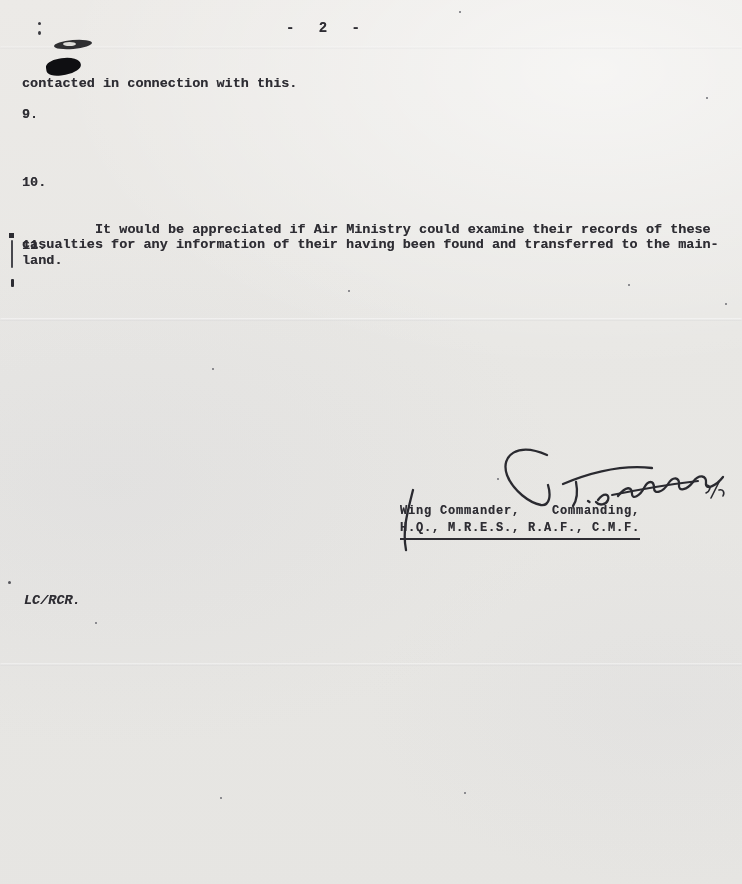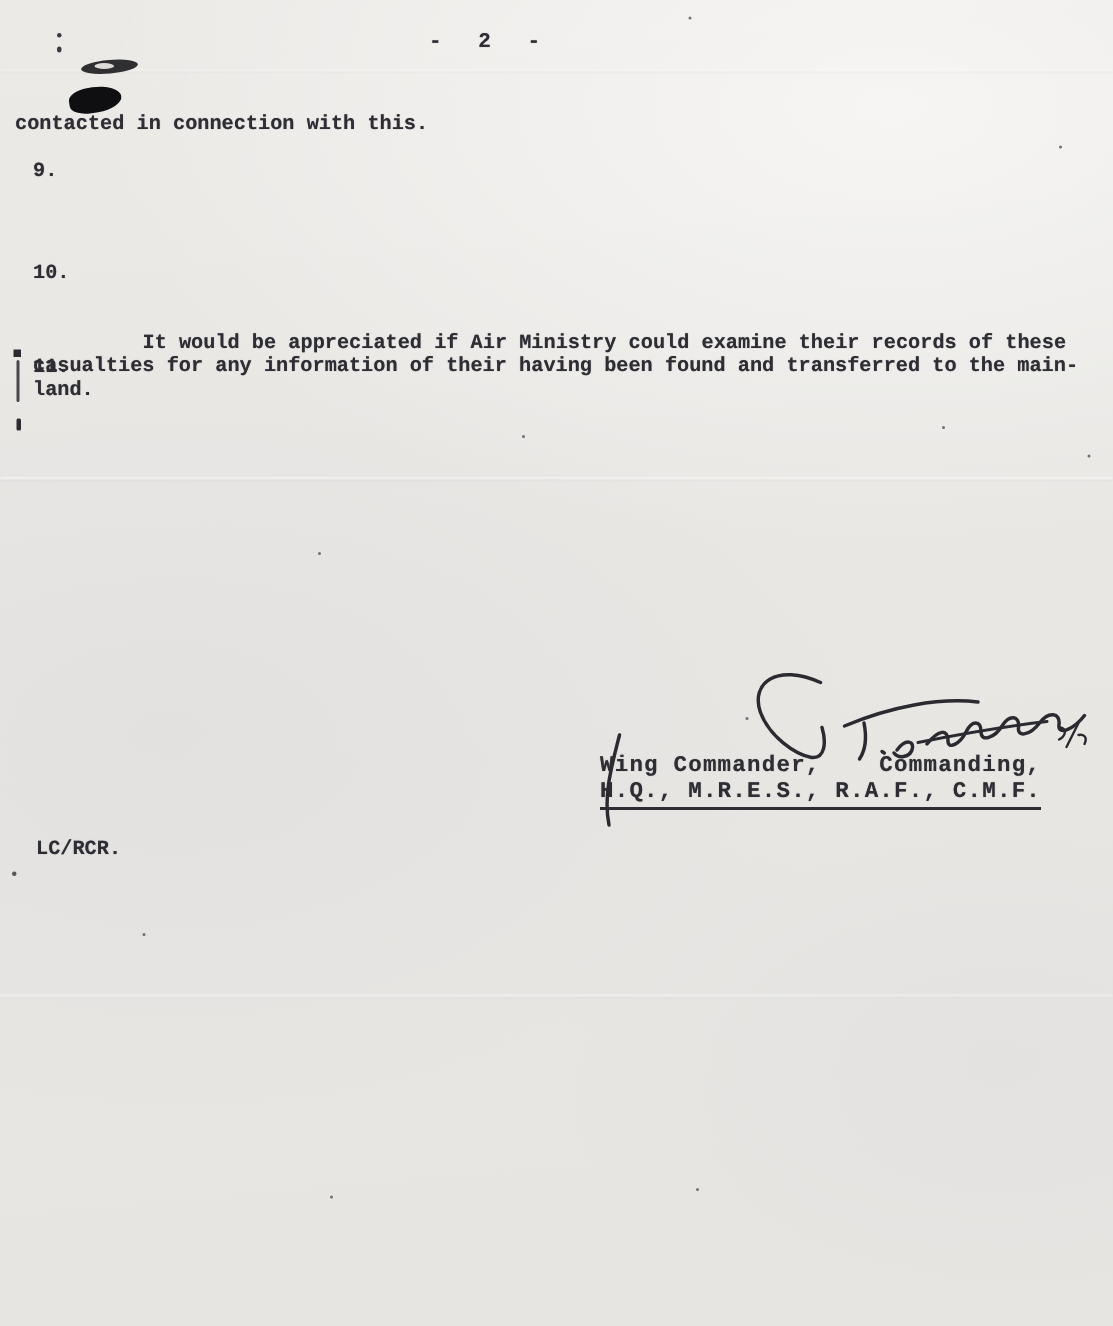--- a/index.html
+++ b/index.html
@@ -48,30 +48,30 @@
   .para .para-text {
     text-indent: 73px;
     white-space: pre-wrap;
   }
   .para .para-num {
     position: absolute;
     left: 0; top: 0;
   }
   .sig-typed {
     left: 400px;
-    font-size: 15px;
+    font-size: 12px;
     letter-spacing: 0.8px;
     white-space: pre;
     line-height: 16px;
   }
   .underlined {
     border-bottom: 2px solid #2e2d33;
     padding-bottom: 2px;
   }
-  .footer-ref { top: 559px; left: 24px; font-size: 13.5px; }
+  .footer-ref { top: 593px; left: 24px; font-size: 13.5px; font-style: italic; }
   .speck { position: absolute; background: #6e6e74; border-radius: 50%; }
   .dark-mark { position: absolute; background: #151518; }
   .sig-svg { position: absolute; left: 380px; top: 438px; }
 </style>
 </head>
 <body>
 
 <div class="paper"></div>
 
 <div class="crease" style="top:46px; opacity:.45;"></div>
@@ -85,21 +85,21 @@
   <div class="dark-mark" style="left:38px; top:31px; width:3px; height:4px; border-radius:50%; background:#39393f;"></div>
 </div>
 
 <div>
   <div class="dark-mark" style="left:54px; top:40px; width:38px; height:9px; border-radius:50%; transform:rotate(-5deg); opacity:.88;"></div>
   <div class="dark-mark" style="left:63px; top:42px; width:13px; height:4px; border-radius:50%; background:#dddcd8;"></div>
 </div>
 
 <div class="dark-mark" style="left:46px; top:58px; width:35px; height:17px; border-radius:46% 60% 55% 45%; transform:rotate(-9deg); background:#0f0f12;"></div>
 
-<div class="txt" style="top:76px; left:10px;">contacted in connection with this.</div>
+<div class="txt" style="top:76px; left:22px;">contacted in connection with this.</div>
 
 <div class="txt para" style="top:107px;">
   <span class="para-num">9.</span>
 </div>
 
 <div class="txt para" style="top:175px;">
   <span class="para-num">10.</span>
   <div class="para-text">It would be appreciated if Air Ministry could examine their records of these
 casualties for any information of their having been found and transferred to the main-
 land.</div>

